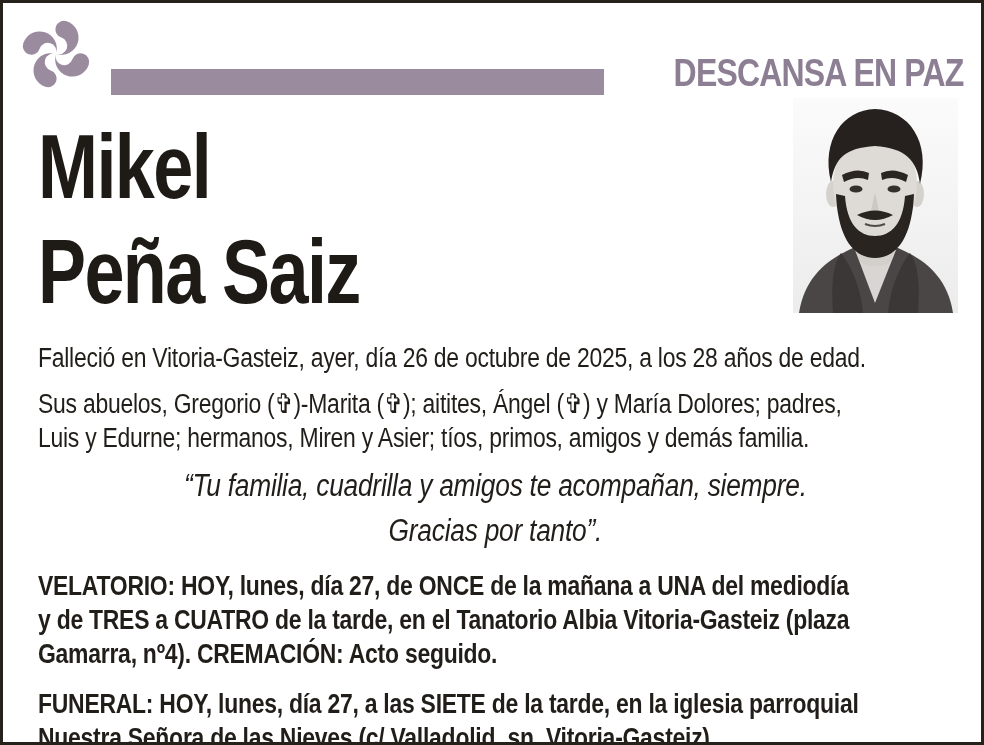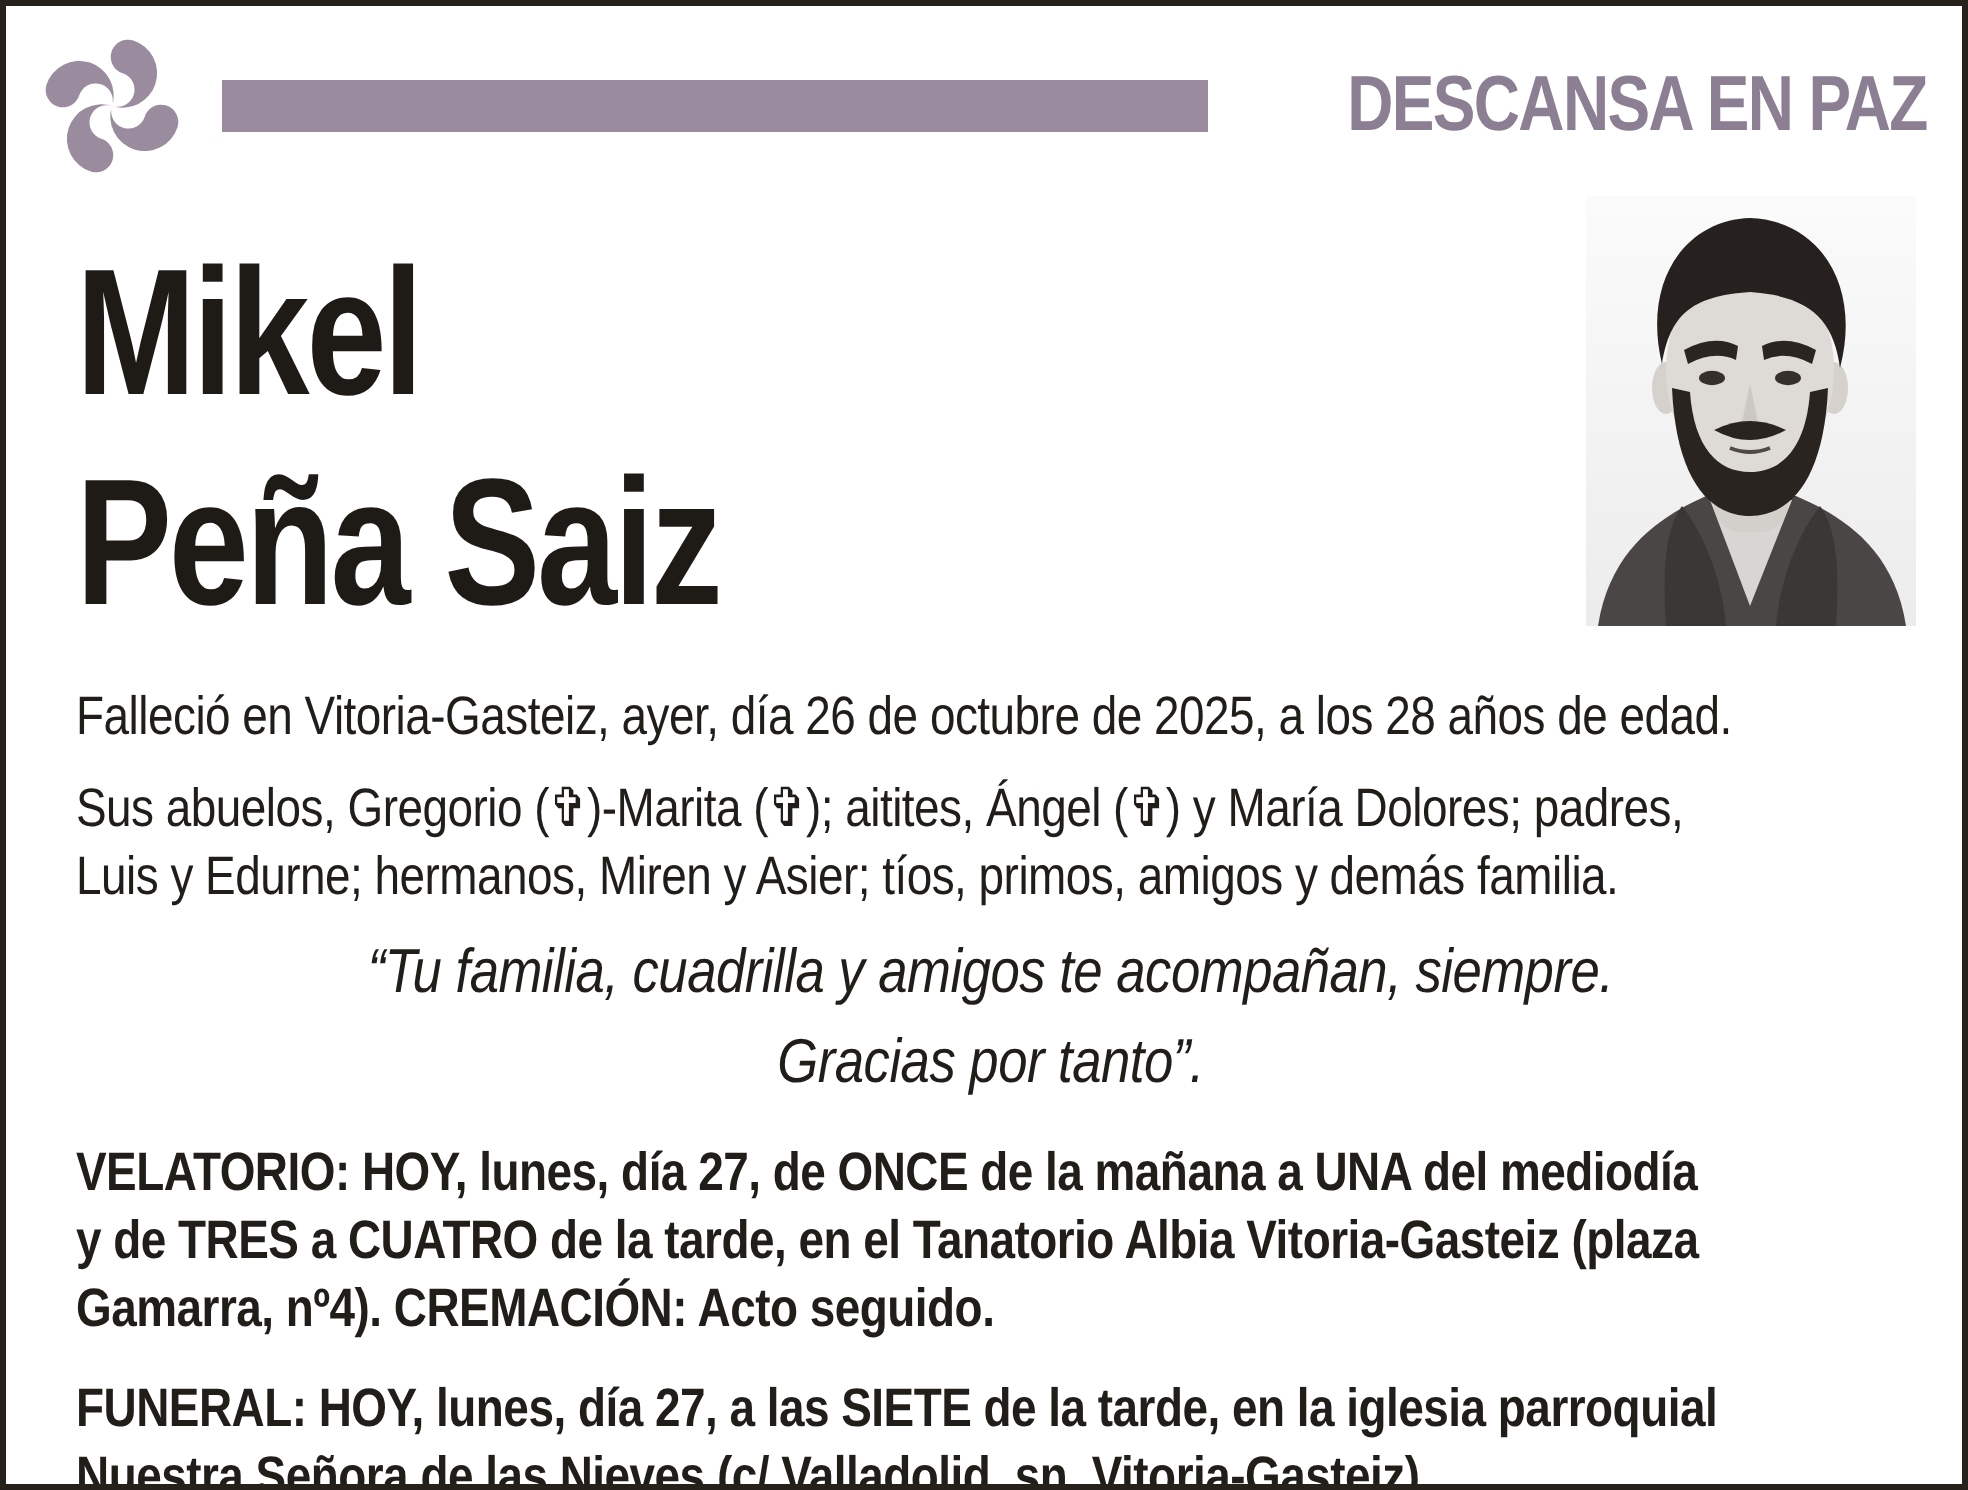--- a/index.html
+++ b/index.html
@@ -11,21 +11,21 @@
     width: 984px;
     height: 745px;
     background: #ffffff;
     border: 3px solid #27211b;
     overflow: hidden;
   }
 
   
   .hdr {
     display: flex;
-    align-items: center;
+    align-items: flex-end;
     padding: 8px 18px 0 12px;
     height: 92px;
   }
   .lauburu { width: 82px; height: 82px; flex: 0 0 auto; }
   .hdr-bar {
     flex: 1 1 auto;
     height: 26px;
     background: #9a8b9e;
     margin-left: 14px;
   }

